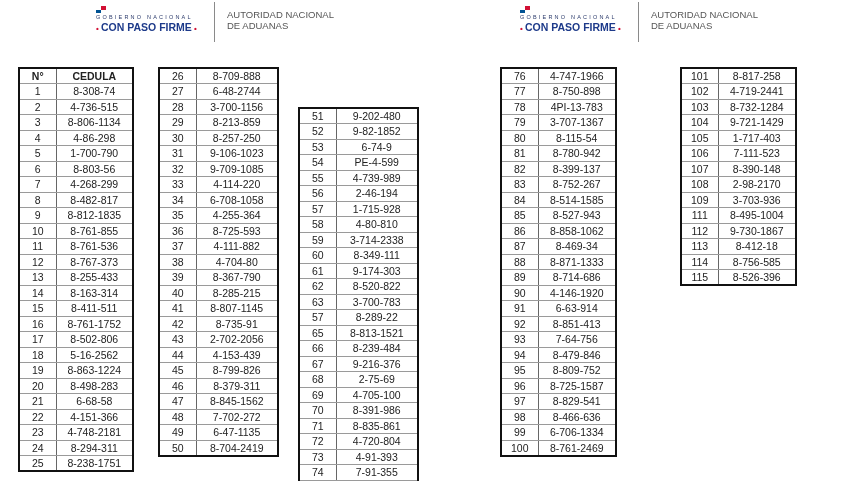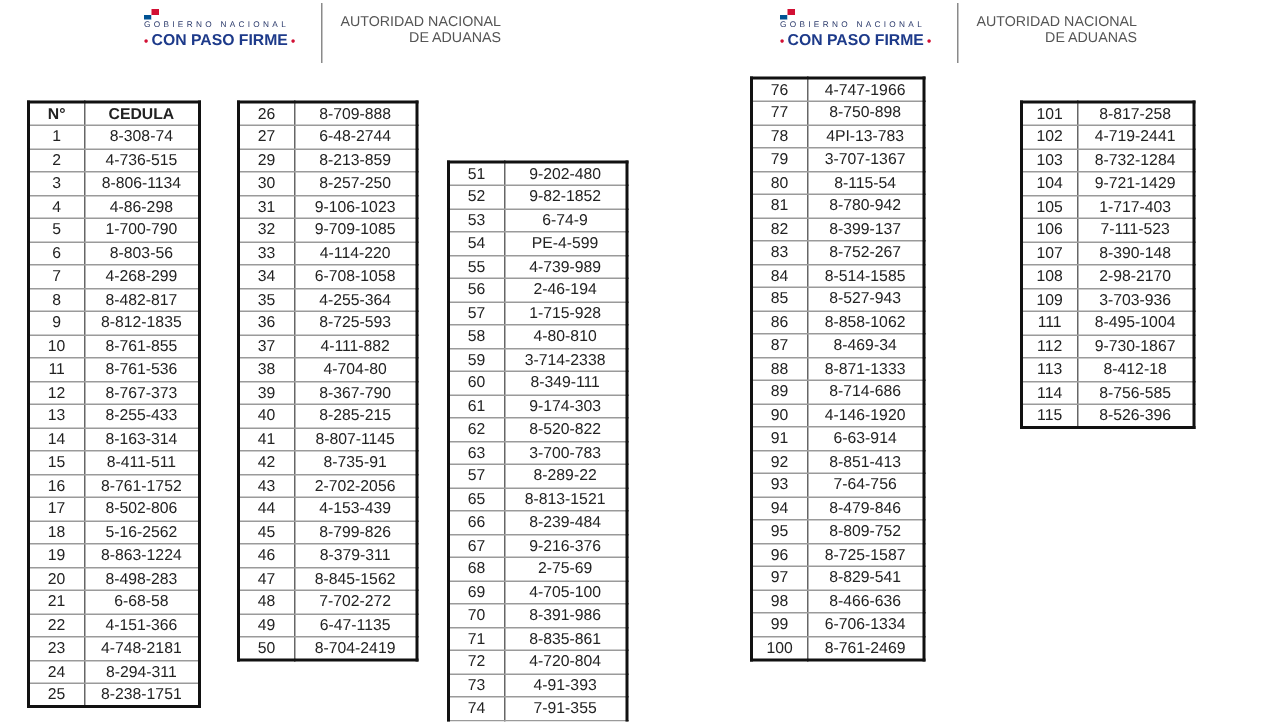--- a/index.html
+++ b/index.html
@@ -12,31 +12,31 @@
     .logo { width: 112px; display: flex; flex-direction: column; align-items: flex-start; padding-top: 6px; }
     .flag { width: 10px; height: 7px; position: relative; margin-bottom: 1px; }
     .flag .q1 { position: absolute; left: 0; top: 0; width: 5px; height: 3.5px; background: #fff; }
     .flag .q2 { position: absolute; left: 5px; top: 0; width: 5px; height: 3.5px; background: #d21034; }
     .flag .q3 { position: absolute; left: 0; top: 3.5px; width: 5px; height: 3.5px; background: #005293; }
     .flag .q4 { position: absolute; left: 5px; top: 3.5px; width: 5px; height: 3.5px; background: #fff; }
     .gob { font-size: 5.5px; letter-spacing: 2.2px; color: #2b3a6b; white-space: nowrap; }
     .paso { font-size: 10.5px; font-weight: bold; color: #1d3a8a; white-space: nowrap; margin-top: 1px; }
     .paso .dot { color: #d21034; font-size: 8px; }
     .vline { width: 1px; height: 40px; background: #8a8a8a; margin: 2px 12px 0 6px; }
-    .agency { font-size: 9.5px; color: #555; line-height: 11px; padding-top: 9px; white-space: nowrap; text-align: right; }
+    .agency { font-size: 9.5px; color: #555; line-height: 11px; padding-top: 9px; white-space: nowrap; }
 
     table { position: absolute; border-collapse: collapse; border: 2px solid #111; font-size: 10.5px; }
     td, th { border: 1px solid #9a9a9a; height: 15.5px; text-align: center; padding: 0; font-weight: normal; color: #222; }
     th { font-weight: bold; }
     td.n, th.n { width: 37px; border-right: 1px solid #666; }
     td.c, th.c { width: 77px; }
     #t1 { left: 18px; top: 67px; }
     #t2 { left: 158px; top: 67px; }
     #t3 { left: 298px; top: 67px; margin-top: 40px; }
-    #t4 { left: 500px; top: 51px; }
+    #t4 { left: 500px; top: 67px; }
     #t5 { left: 680px; top: 67px; border-radius: 25px; }
     #t2 td.c, #t3 td.c { width: 82px; }
     #t4 td.c { width: 78px; }
     #t5 td.c { width: 78px; text-align: center; }
   </style>
 </head>
 <body>
 
 <div class="header h1">
   <div class="logo">
@@ -188,20 +188,24 @@
     <tbody>
       <tr>
         <td class="n">26</td>
         <td class="c">8-709-888</td>
       </tr>
       <tr>
         <td class="n">27</td>
         <td class="c">6-48-2744</td>
       </tr>
       <tr>
+        <td class="n">28</td>
+        <td class="c">3-700-1156</td>
+      </tr>
+      <tr>
         <td class="n">29</td>
         <td class="c">8-213-859</td>
       </tr>
       <tr>
         <td class="n">30</td>
         <td class="c">8-257-250</td>
       </tr>
       <tr>
         <td class="n">31</td>
         <td class="c">9-106-1023</td>

